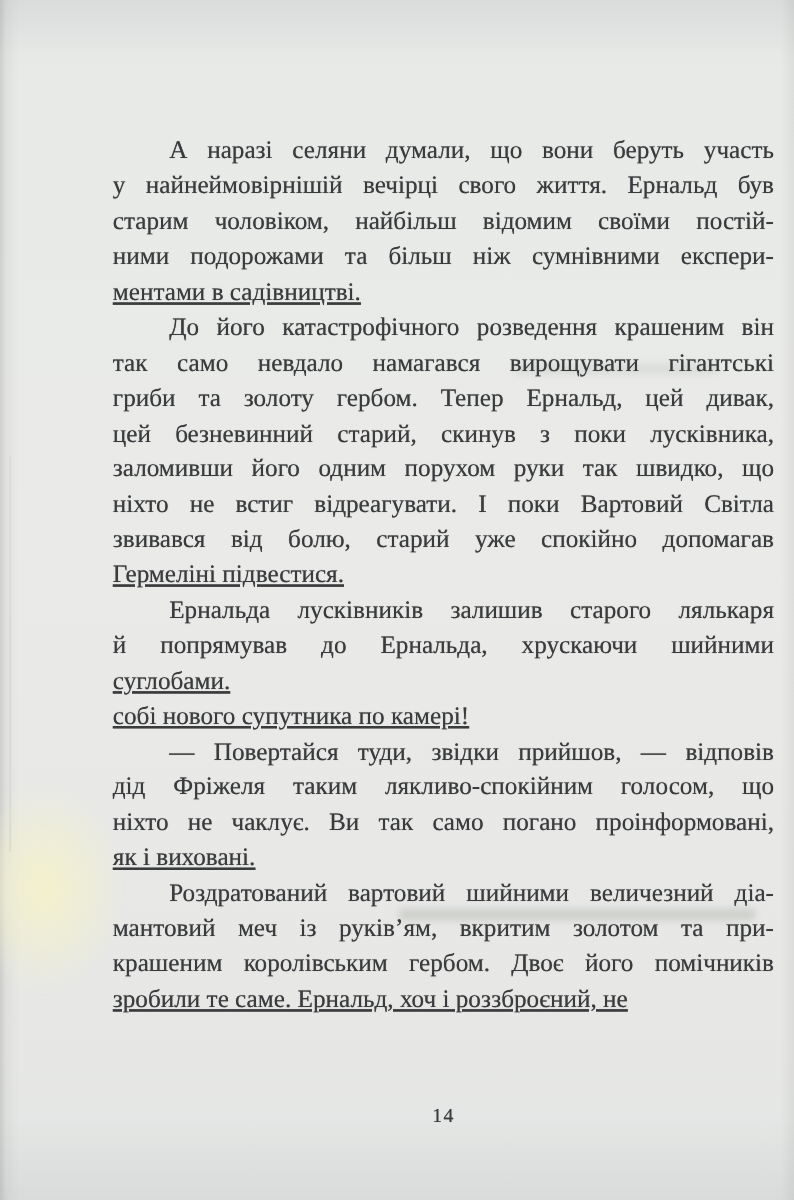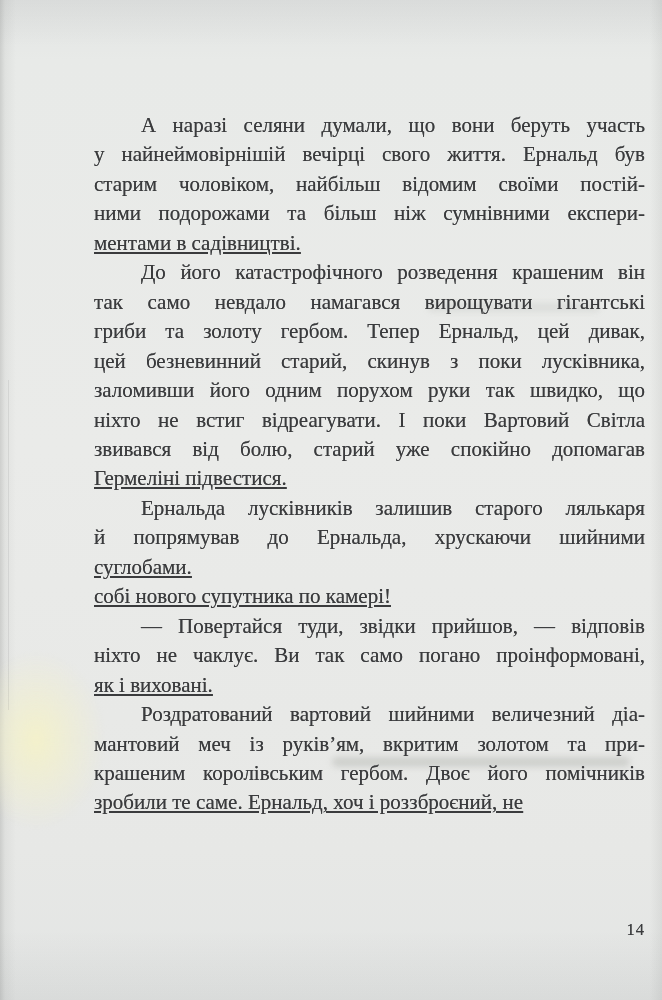--- a/index.html
+++ b/index.html
@@ -77,21 +77,21 @@
     white-space: normal;
   }
   .line.first { text-indent: 47px; }
   .line.last  { text-align-last: left; text-decoration: underline; }
 
   .page-number {
     position: absolute;
     left: 94px;
     top: 920px;
     width: 551px;
-    text-align: right;
+    text-align: center;
     font-size: 16.5px;
     letter-spacing: 1px;
     text-shadow: 0 0 0.6px rgba(58,59,61,0.75);
   }
 </style>
 </head>
 <body>
 
 <div class="page" style="--ink: #3a3b3d;">
   <div class="stain"></div>
@@ -110,20 +110,21 @@
       <div class="line">цей безневинний старий, скинув з поки лусківника,</div>
       <div class="line">заломивши його одним порухом руки так швидко, що</div>
       <div class="line">ніхто не встиг відреагувати. І поки Вартовий Світла</div>
       <div class="line">звивався від болю, старий уже спокійно допомагав</div>
       <div class="line last">Гермеліні підвестися.</div>
       <div class="line first">Ернальда лусківників залишив старого лялькаря</div>
       <div class="line">й попрямував до Ернальда, хрускаючи шийними</div>
       <div class="line last">суглобами.</div>
       <div class="line last">собі нового супутника по камері!</div>
       <div class="line first">— Повертайся туди, звідки прийшов, — відповів</div>
+      <div class="line">дід Фріжеля таким лякливо-спокійним голосом, що</div>
       <div class="line">ніхто не чаклує. Ви так само погано проінформовані,</div>
       <div class="line last">як і виховані.</div>
       <div class="line first">Роздратований вартовий шийними величезний діа-</div>
       <div class="line">мантовий меч із руків’ям, вкритим золотом та при-</div>
       <div class="line">крашеним королівським гербом. Двоє його помічників</div>
       <div class="line last">зробили те саме. Ернальд, хоч і роззброєний, не</div>
     </div>
   <div class="page-number">14</div>
 </div>
 

